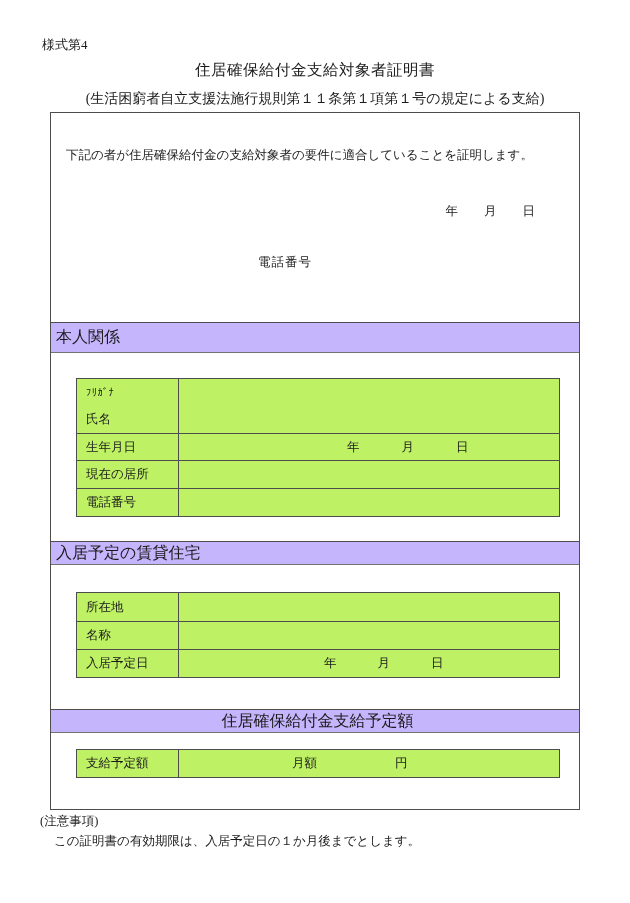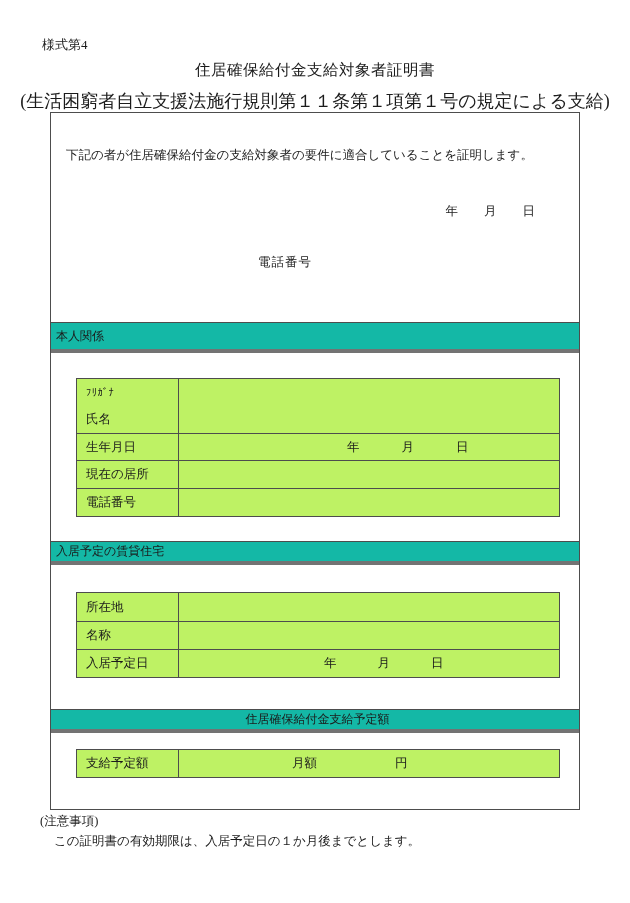--- a/index.html
+++ b/index.html
@@ -8,33 +8,33 @@
     width:630px; height:903px;
     font-family:"Liberation Serif","DejaVu Serif",serif;
     color:#1b1b1b;
     position:relative;
     -webkit-font-smoothing:antialiased;
   }
   .page { position:relative; width:630px; height:903px; background:#fff; overflow:hidden; }
 
   .form-number { position:absolute; left:42px; top:37px; font-size:13px; line-height:1.2; }
   .doc-title   { position:absolute; left:0; top:61px; width:100%; text-align:center; font-size:15.5px; letter-spacing:.5px; line-height:1.2; }
-  .doc-subtitle{ position:absolute; left:0; top:91px; width:100%; text-align:center; font-size:18px; line-height:1.2; }
+  .doc-subtitle{ position:absolute; left:0; top:91px; width:100%; text-align:center; font-size:14px; line-height:1.2; }
 
   .outer-box { position:absolute; left:50px; top:112px; width:530px; height:698px; border:1px solid #4d4d4d; background:#fff; }
 
   .cert-text { position:absolute; left:15px; top:34px; font-size:12.5px; line-height:1.3; }
   .cert-date { position:absolute; right:44px; top:90px; font-size:12.5px; display:flex; gap:26px; }
   .issuer    { position:absolute; left:207px; top:141px; font-size:12.5px; letter-spacing:1px; }
 
   .section-band {
     position:absolute; left:0; width:100%;
-    border-top:1px solid #4d4d4d; border-bottom:4px solid #737373;
+    border-top:1px solid #4d4d4d; border-bottom:1px solid #737373;
     display:flex; align-items:center; padding-left:5px;
-    font-size:12px; background:#14b8a6;
+    font-size:16px; background:#c4b5fd;
   }
   .band-person  { top:209px; height:31px; }
   .band-housing { top:428px; height:24px; }
   .band-amount  { top:596px; height:24px;justify-content:center; }
 
   .form-table { position:absolute; left:25px; width:484px; border:1px solid #4d4d4d; background:#bef264; }
   .t-person  { top:265px; }
   .t-housing { top:479px; }
   .t-amount  { top:636px; }
 

